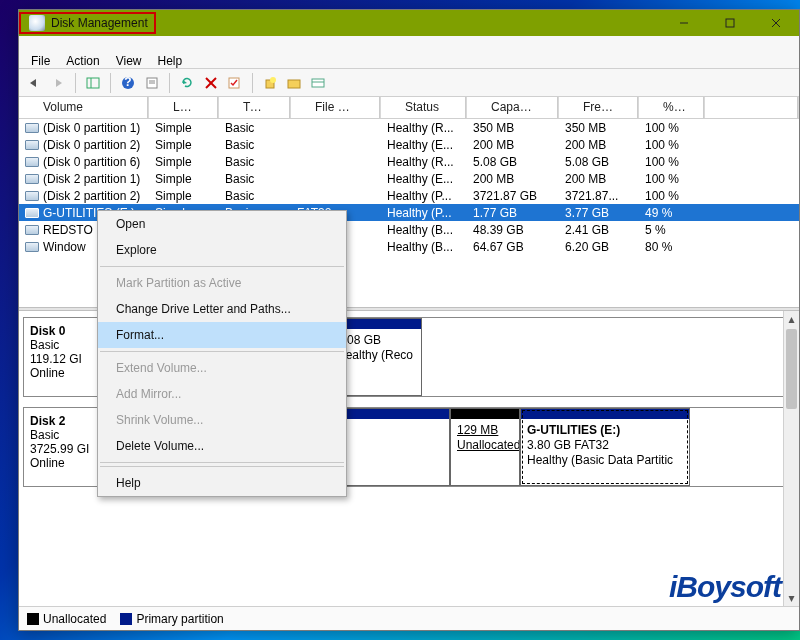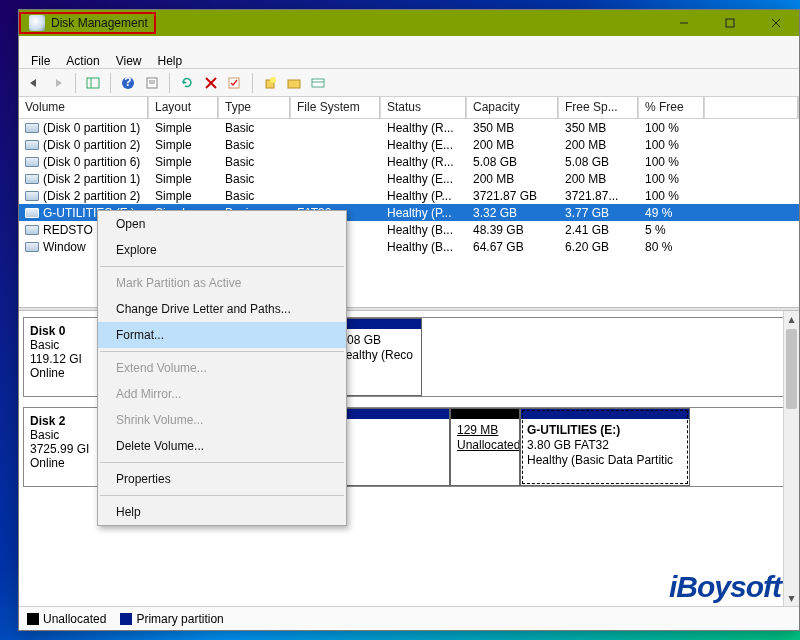--- a/index.html
+++ b/index.html
@@ -11,21 +11,21 @@
 .titlebar .title { flex: 1; color: #111; font-size: 12px; font-weight: 400; }
 .title-wrap { border: 2px solid #c00; padding: 0 6px 0 2px; display: flex; align-items: center; height: 22px; }
 .win-btns { display: flex; }
 .win-btn { width: 46px; height: 26px; display: flex; align-items: center; justify-content: center; color: #222; }
 .menubar { height: 22px; display: flex; align-items: flex-start; padding: 16px 4px; border-bottom: 1px solid #d0d0d0; background: #f7f7f7; }
 .menubar .mitem { padding: 2px 8px; }
 .toolbar { height: 28px; display: flex; align-items: center; gap: 2px; padding: 0 4px; background: #f7f7f7; border-bottom: 1px solid #cfcfcf; }
 .tb-sep { width: 1px; height: 20px; background: #c8c8c8; margin: 0 4px; }
 .tb-btn { width: 22px; height: 22px; display: flex; align-items: center; justify-content: center; border: 1px solid transparent; border-radius: 2px; }
 .headerrow { height: 22px; display: flex; background: #fff; border-bottom: 1px solid #cfcfcf; }
-.hcell { border-right: 1px solid #d8d8d8; padding: 3px 6px; color: #222; background: #fff; white-space: nowrap; overflow: hidden; text-overflow: ellipsis; position: relative; }
+.hcell { border-right: 1px solid #d8d8d8; padding: 3px 24px; color: #222; background: #fff; white-space: nowrap; overflow: hidden; text-overflow: ellipsis; position: relative; }
 .hcell::after { content: ""; position: absolute; right: 0; top: 0; width: 1px; height: 100%; background: #cbcbcb; }
 .listpane { height: 188px; overflow: hidden; background: #fff; position: relative; }
 .row { height: 17px; display: flex; align-items: center; }
 .cell { padding: 0 6px; white-space: nowrap; overflow: hidden; text-overflow: ellipsis; }
 .vol-icon { width: 14px; height: 10px; background: linear-gradient(#e8f0f8,#b8cde0); border: 1px solid #6a8aa8; border-radius: 1px; margin-right: 4px; display: inline-block; vertical-align: middle; }
 .selected { background: #1e74d2; color: #fff; }
 .selected .vol-icon { border-color: #fff; }
 .splitter { height: 4px; background: #e4e4e4; border-top: 1px solid #bfbfbf; border-bottom: 1px solid #bfbfbf; cursor: row-resize; }
 .graphpane { flex: 1; overflow: hidden; background: #fff; position: relative; padding: 6px 4px 0 4px; }
 .diskblock { display: flex; border: 1px solid #888; margin-bottom: 10px; height: 80px; background: #fff; }
@@ -222,21 +222,21 @@
         <div class="cell col-cap">3721.87 GB</div>
         <div class="cell col-free">3721.87...</div>
         <div class="cell col-pct">100 %</div>
       </div>
       <div class="row selected">
         <div class="cell col-volume"><span class="vol-icon"></span><span>G-UTILITIES (E:)</span></div>
         <div class="cell col-layout">Simple</div>
         <div class="cell col-type">Basic</div>
         <div class="cell col-fs">FAT32</div>
         <div class="cell col-status">Healthy (P...</div>
-        <div class="cell col-cap">3.32 GB</div>
+        <div class="cell col-cap">1.77 GB</div>
         <div class="cell col-free">3.77 GB</div>
         <div class="cell col-pct">49 %</div>
       </div>
       <div class="row">
         <div class="cell col-volume"><span class="vol-icon"></span><span>REDSTO</span></div>
         <div class="cell col-layout"></div>
         <div class="cell col-type"></div>
         <div class="cell col-fs">(BitLo...</div>
         <div class="cell col-status">Healthy (B...</div>
         <div class="cell col-cap">48.39 GB</div>
@@ -363,18 +363,17 @@
       <hr>
       <div class="ci disabled">Mark Partition as Active</div>
       <div class="ci">Change Drive Letter and Paths...</div>
       <div class="ci hover">Format...</div>
       <hr>
       <div class="ci disabled">Extend Volume...</div>
       <div class="ci disabled">Add Mirror...</div>
       <div class="ci disabled">Shrink Volume...</div>
       <div class="ci">Delete Volume...</div>
       <hr>
-      <div class="ci">Properties</div>
       <hr>
       <div class="ci">Help</div>
     </div>
 
 </div>
 
 </body></html>

